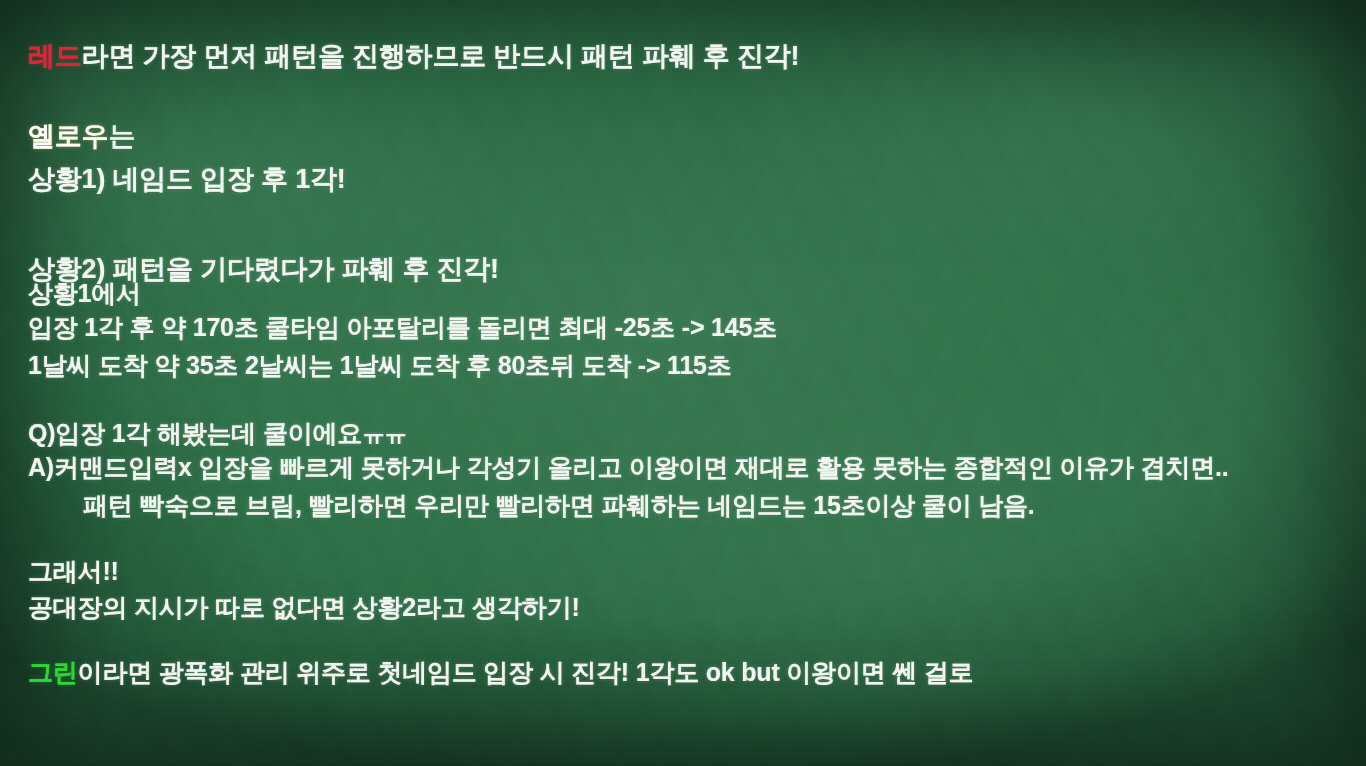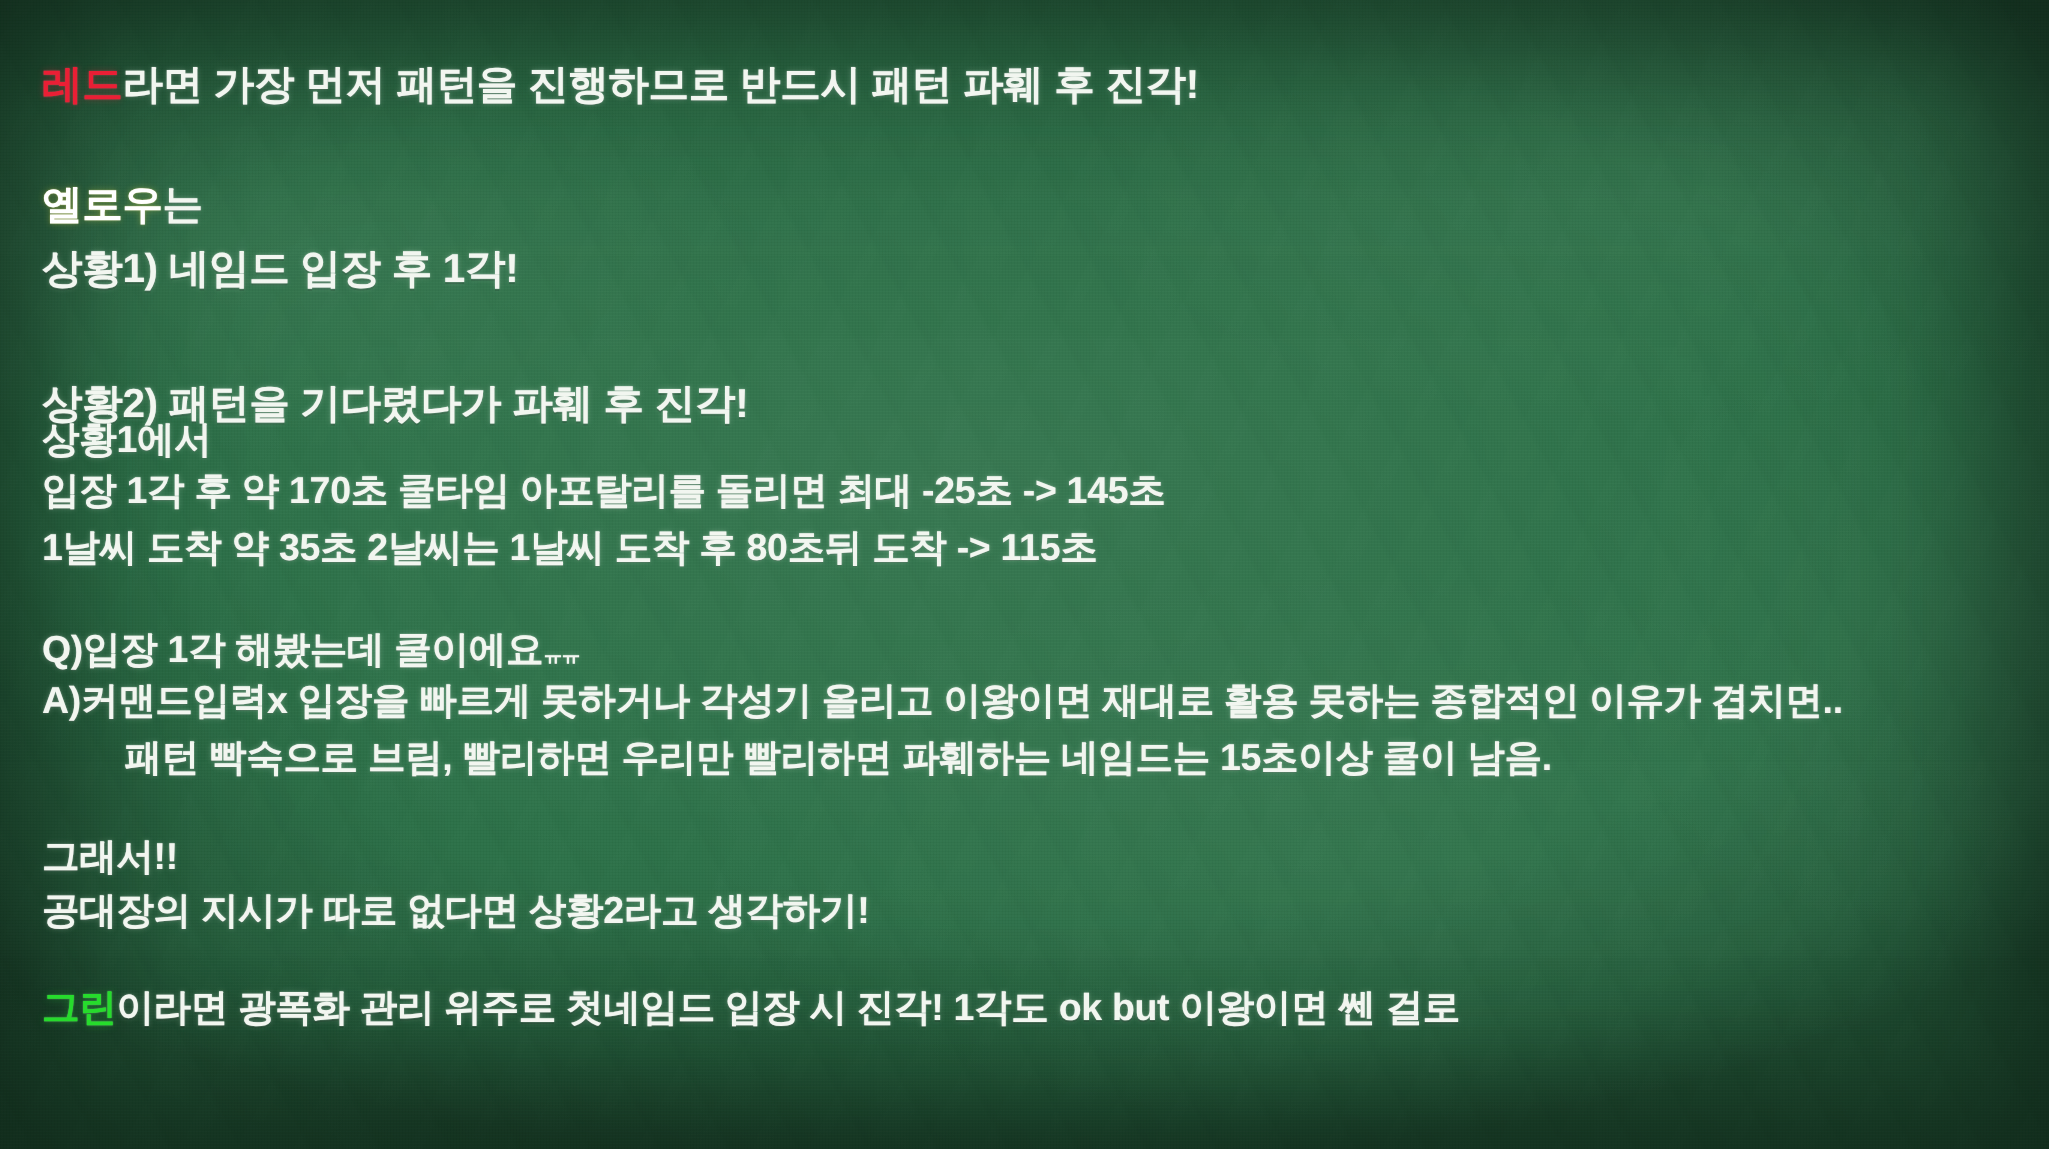--- a/index.html
+++ b/index.html
@@ -125,21 +125,21 @@
       0 0 1px rgba(255,245,150,0.6),
       0 0 5px rgba(250,225,70,0.30);
   }
   .c-green {
     color: #26dc2c;
     text-shadow:
       0 0 1px rgba(150,255,150,0.6),
       0 0 6px rgba(40,230,60,0.32);
   }
 
-  .tiny { font-size: 13px; letter-spacing: -1px; }
+  .tiny { font-size: 23px; letter-spacing: -1px; }
 
   .indent { left: 83px; }
 </style>
 </head>
 <body>
 
 <div id="board">
 
   <div class="tex tex-base"></div>
   <div class="tex tex-smudge"></div>

